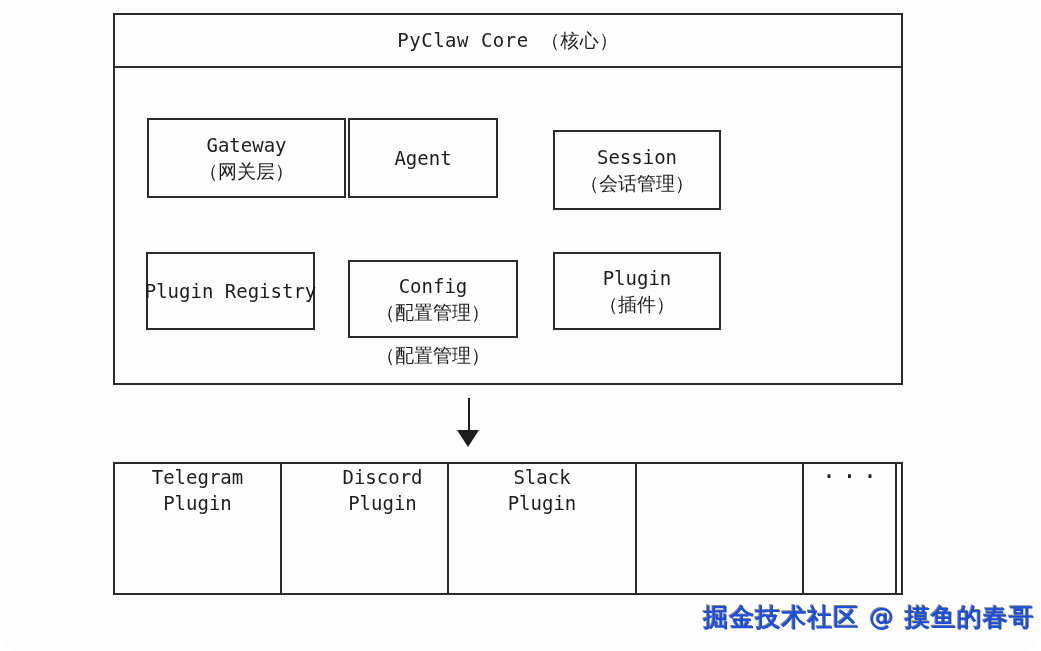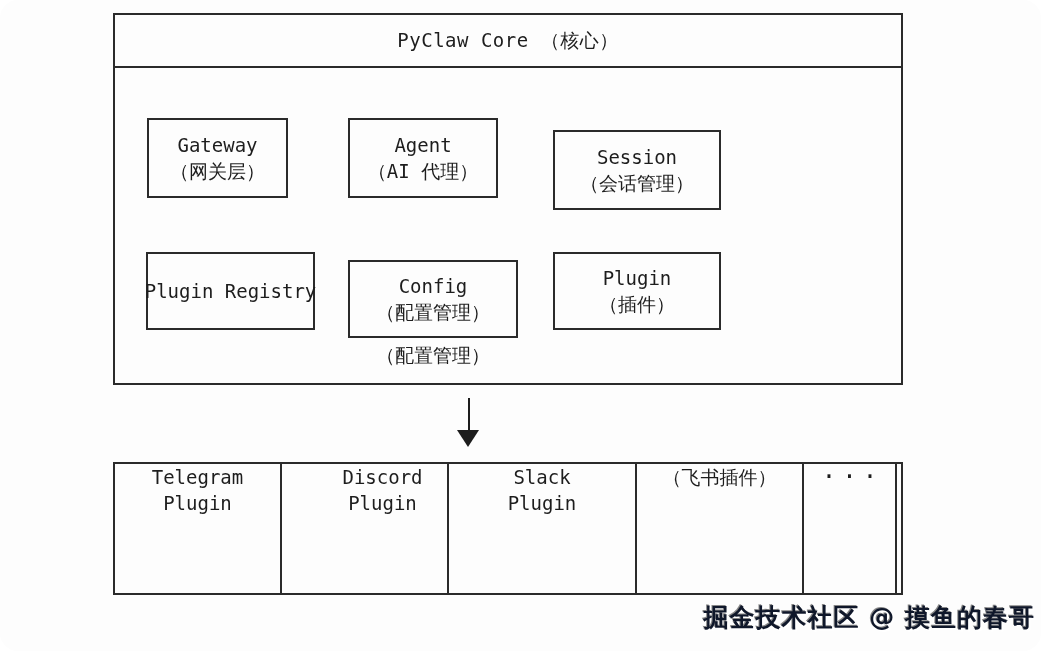--- a/index.html
+++ b/index.html
@@ -36,21 +36,21 @@
     box-sizing: border-box;
     display: flex;
     flex-direction: column;
     align-items: center;
     justify-content: center;
     text-align: center;
     font-size: 19px;
     line-height: 26px;
     white-space: nowrap;
   }
-  .m-gateway  { left: 147px; top: 118px; width: 141px; height: 80px; }
+  .m-gateway  { left: 147px; top: 118px; width: 199px; height: 80px; }
   .m-agent    { left: 348px; top: 118px; width: 150px; height: 80px; }
   .m-session  { left: 553px; top: 130px; width: 168px; height: 80px; }
   .m-registry { left: 146px; top: 252px; width: 169px; height: 78px; }
   .m-config   { left: 348px; top: 260px; width: 170px; height: 78px; }
   .m-plugin   { left: 553px; top: 252px; width: 168px; height: 78px; }
   .footnote {
     position: absolute;
     left: 348px; top: 343px; width: 170px;
     text-align: center;
     font-size: 19px;
@@ -87,21 +87,21 @@
   .c4 { width: 167px; }
   .c5 { width: 93px; font-size: 24px; letter-spacing: 6px; padding-left: 6px; }
   .c6 { flex: 1; border-right: none; }
   .watermark {
     position: absolute;
     right: 6px;
     top: 601px;
     font-size: 25px;
     font-weight: bold;
     letter-spacing: 1px;
-    color: #0f172a;
+    color: #1d4ed8;
     text-shadow: -1px -1px 0 #878787, 2px 2px 1px #ffffff;
     font-family: "DejaVu Sans", "Liberation Sans", sans-serif;
   }
 </style>
 </head>
 <body>
 
 <div class="page">
 
   <div class="outline core-box">
@@ -109,21 +109,20 @@
       <span>PyClaw Core （核心）</span>
     </div>
   </div>
 
   <div class="module m-gateway">
     <span>Gateway</span>
     <span>（网关层）</span>
   </div>
   <div class="module m-agent">
     <span>Agent</span>
-    <span>（AI 代理）</span>
   </div>
   <div class="module m-session">
     <span>Session</span>
     <span>（会话管理）</span>
   </div>
   <div class="module m-registry">
     <span>Plugin Registry</span>
   </div>
   <div class="module m-config">
     <span>Config</span>
@@ -147,21 +146,20 @@
       </div>
       <div class="cell c2">
         <span>Discord</span>
         <span>Plugin</span>
       </div>
       <div class="cell c3">
         <span>Slack</span>
         <span>Plugin</span>
       </div>
       <div class="cell c4">
-        <span>（飞书插件）</span>
       </div>
       <div class="cell c5">
         <span>···</span>
       </div>
       <div class="cell c6"></div>
     </div>
   </div>
 
   <div class="watermark">掘金技术社区 @ 摸鱼的春哥</div>
 

